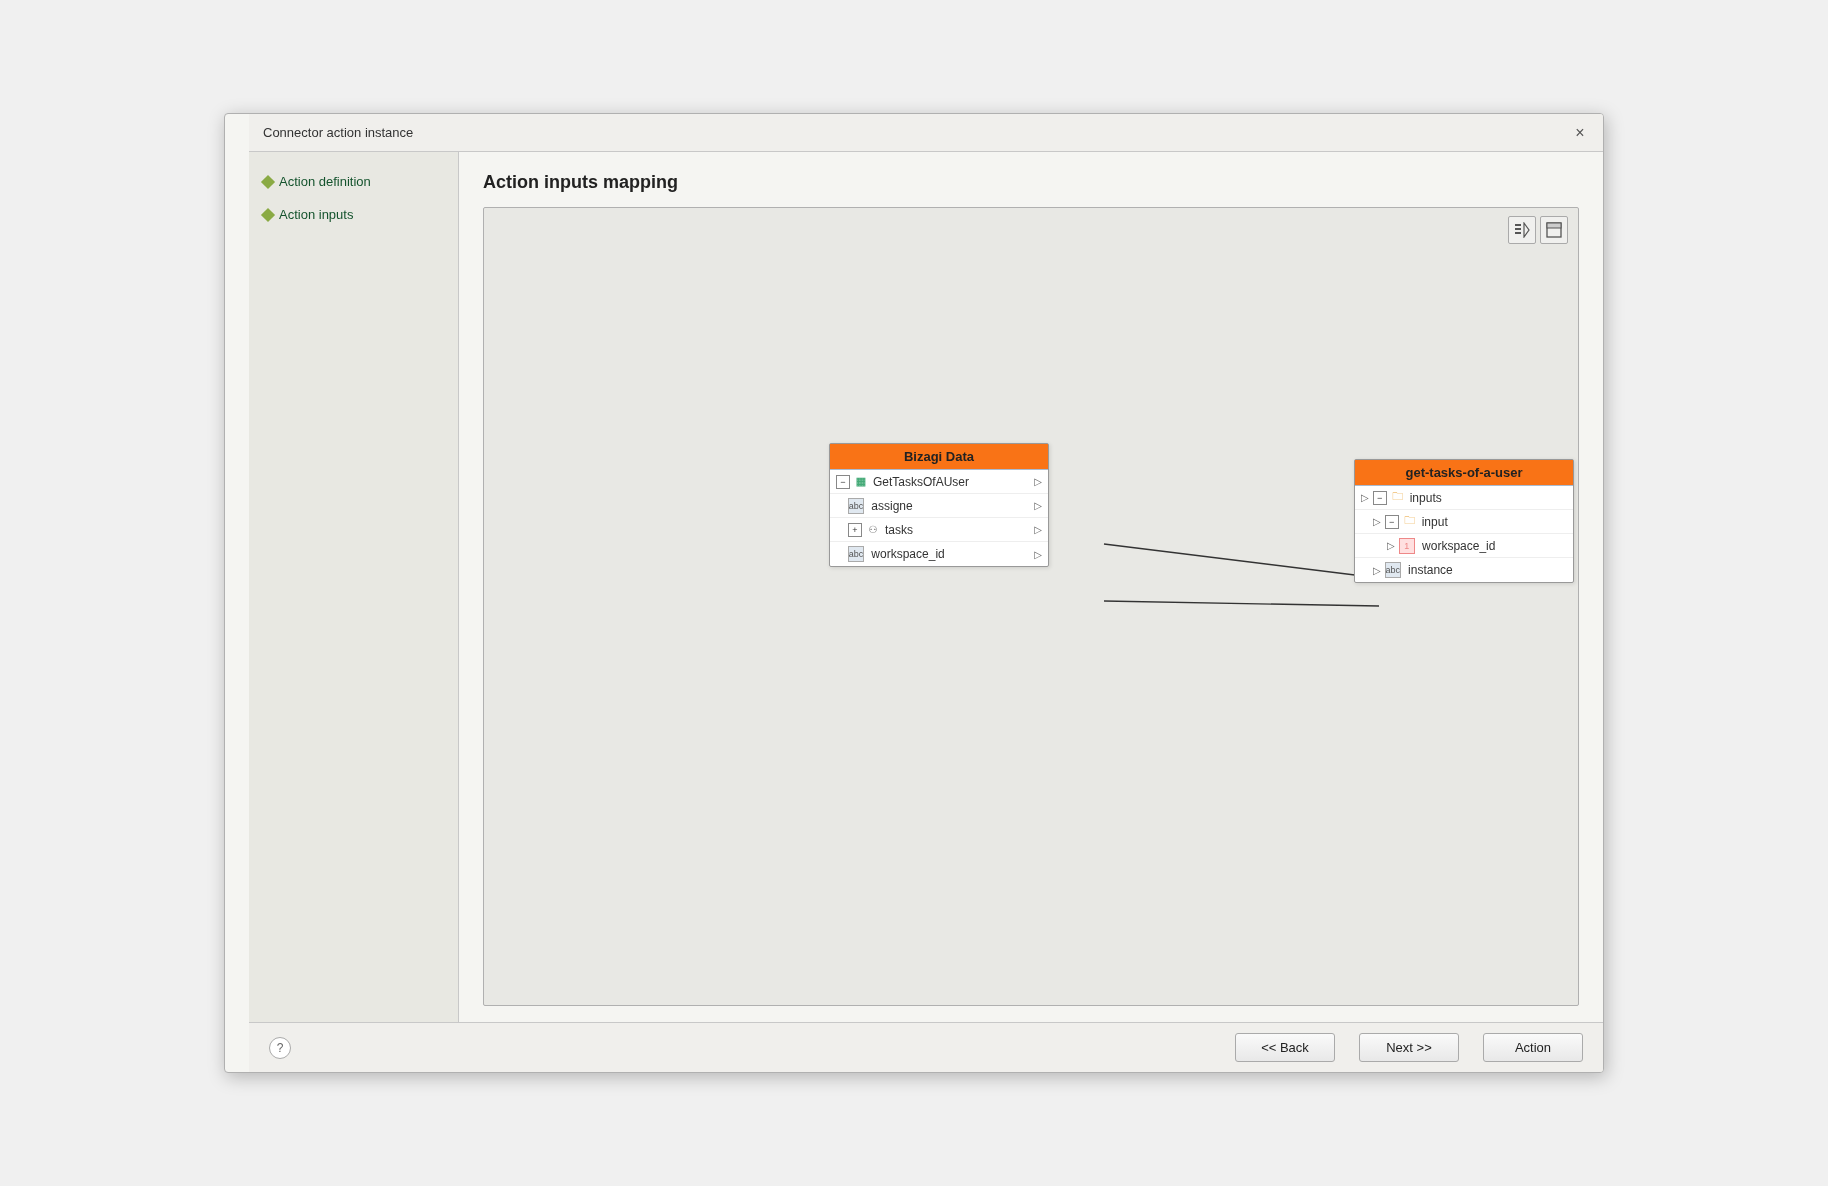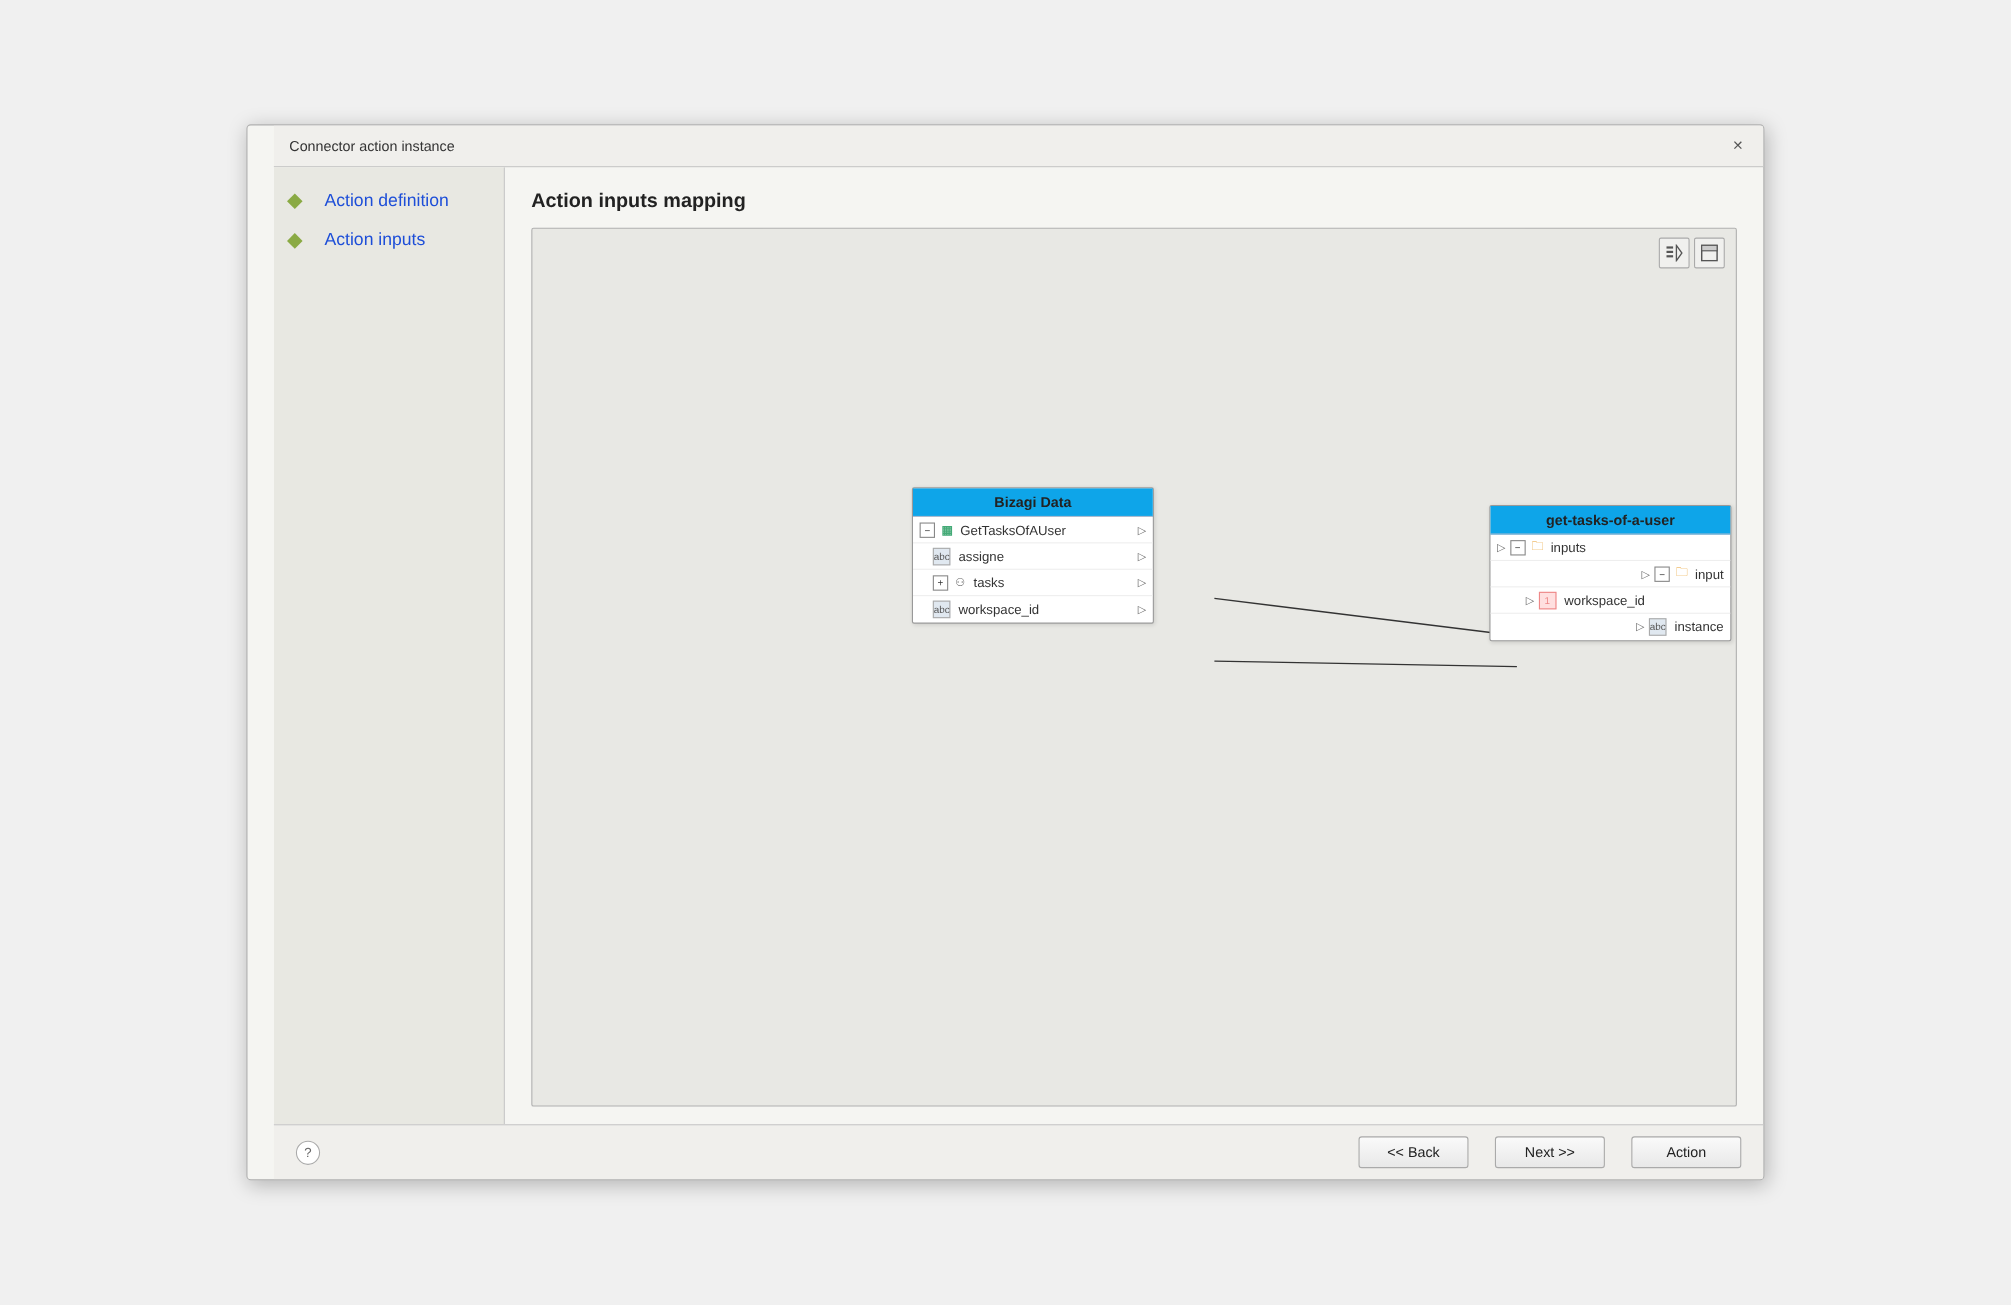--- a/index.html
+++ b/index.html
@@ -59,23 +59,23 @@
       background: #e8e8e2;
       border-right: 1px solid #c8c8c8;
       padding: 20px 10px;
       display: flex;
       flex-direction: column;
       gap: 14px;
     }
     .sidebar-item {
       display: flex;
       align-items: center;
-      gap: 22px;
-      color: #1d4ed8;
-      font-size: 16px;
+      gap: 6px;
+      color: #14532d;
+      font-size: 13px;
       cursor: pointer;
       padding: 2px 4px;
     }
     .sidebar-diamond {
       width: 10px;
       height: 10px;
       background: #8aaa44;
       transform: rotate(45deg);
       flex-shrink: 0;
     }
@@ -124,21 +124,21 @@
     
     .node-table {
       position: absolute;
       border: 1px solid #999;
       border-radius: 2px;
       background: #fff;
       min-width: 220px;
       box-shadow: 1px 1px 4px rgba(0,0,0,0.12);
     }
     .node-header {
-      background: #0ea5e9;
+      background: #f97316;
       padding: 5px 10px;
       font-weight: 600;
       font-size: 13px;
       color: #222;
       border-bottom: 1px solid #aabbd0;
       text-align: center;
     }
     .node-row {
       display: flex;
       align-items: center;
@@ -169,21 +169,21 @@
       font-size: 9px;
       margin-right: 3px;
       flex-shrink: 0;
       cursor: pointer;
     }
     .row-arrow {
       margin-left: auto;
       color: #666;
       font-size: 10px;
     }
-    .indent-1 { padding-left: 18px; justify-content: flex-end; }
+    .indent-1 { padding-left: 18px; }
     .indent-2 { padding-left: 32px; }
     
     .icon-table { color: #4a7; font-size: 11px; font-weight: bold; }
     .icon-abc { color: #555; font-size: 9px; background: #e0e8f0; padding: 0 2px; border: 1px solid #aaa; }
     .icon-users { color: #666; font-size: 10px; }
     .icon-num { color: #e88; font-size: 9px; background: #ffe0e0; padding: 0 2px; border: 1px solid #e88; }
     .icon-folder { color: #e8a030; font-size: 11px; }
     
     .svg-overlay {
       position: absolute;

